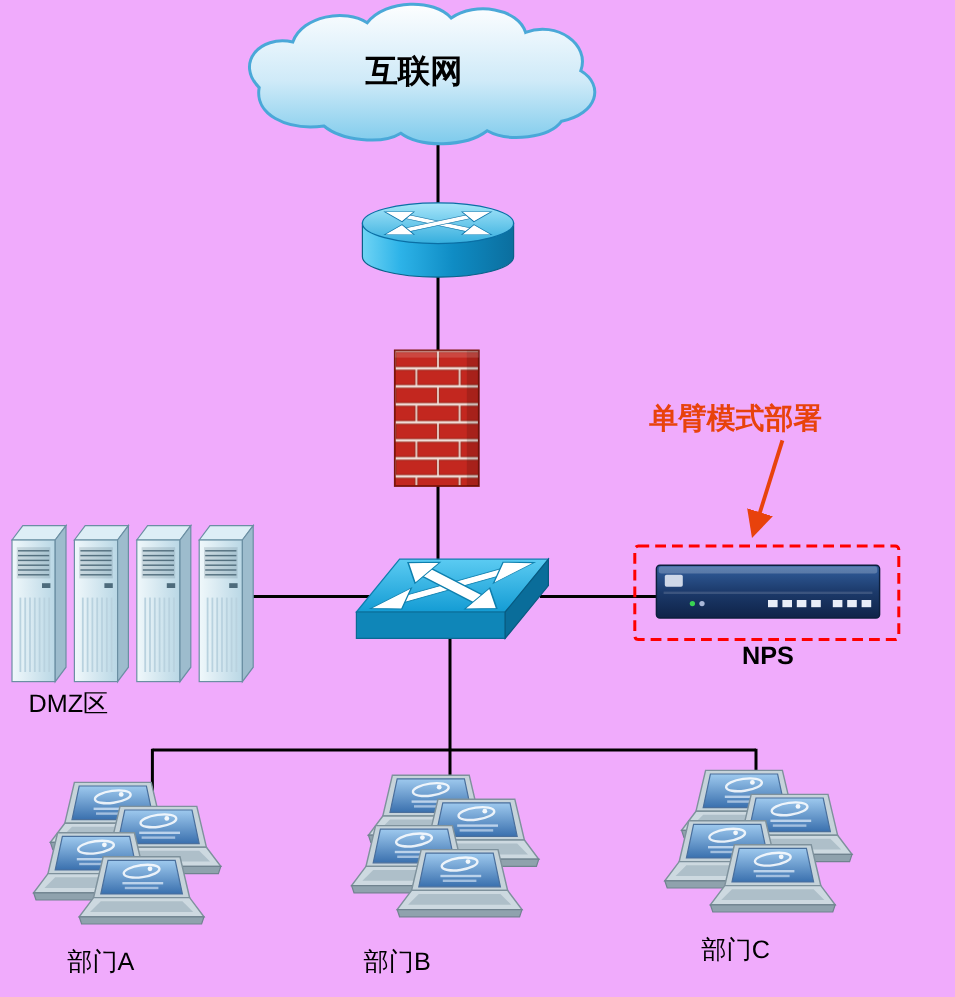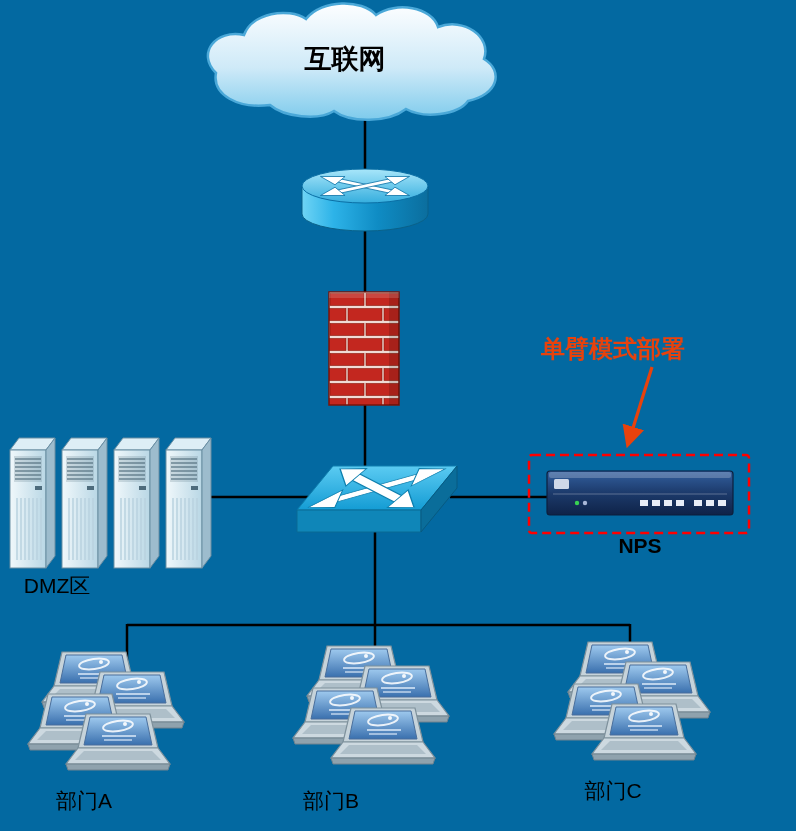--- a/index.html
+++ b/index.html
@@ -1,19 +1,19 @@
 <!DOCTYPE html>
 <html><head>
 <meta charset="utf-8">
 <style>
   html,body{margin:0;padding:0;background:#ffffff;}
   #stage{
     position:relative;
     width:796px;height:831px;
-    background:#0369a1;
+    background:#f0abfc;
     font-family:"Liberation Sans", sans-serif;
     overflow:hidden;
   }
   svg text{font-family:"Liberation Sans", sans-serif;}
   .lbl{fill:#000000;}
   .lbl-bold{fill:#000000;font-weight:bold;}
 </style>
 </head>
 <body>
 

